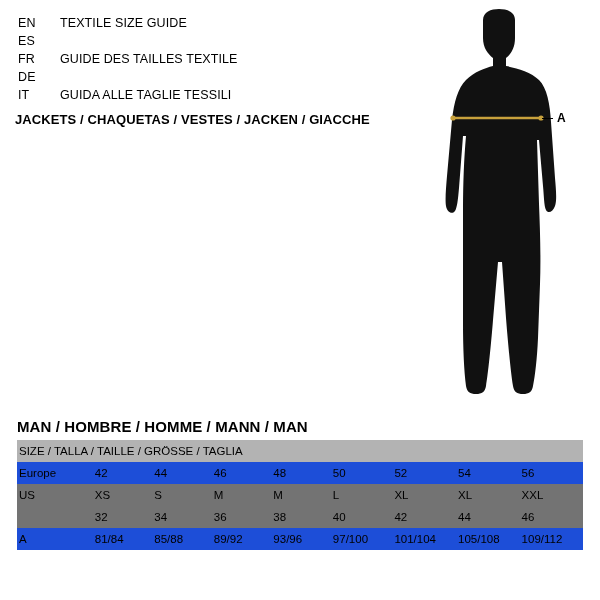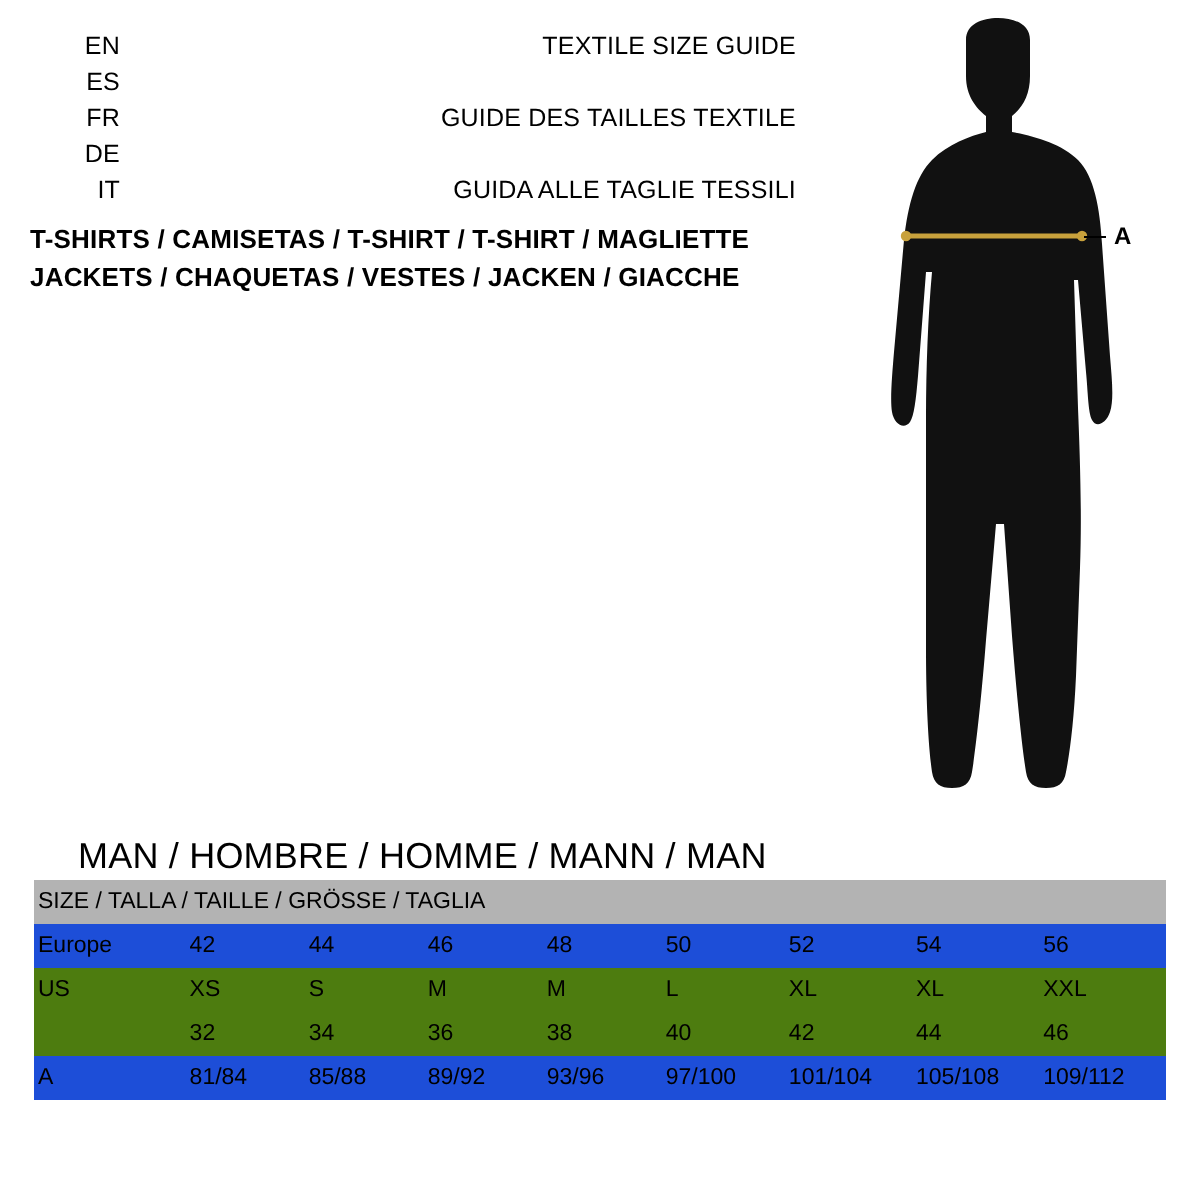--- a/index.html
+++ b/index.html
@@ -20,21 +20,20 @@
     width: 600px;
     height: 600px;
   }
 
   
   .lang-block {
     position: absolute;
     left: 18px;
     top: 16px;
     width: 380px;
-    text-align: right;
   }
   .lang-row {
     display: flex;
     align-items: baseline;
     height: 18px;
     font-size: 12.5px;
     letter-spacing: 0.1px;
   }
   .lang-code {
     width: 42px;
@@ -84,24 +83,23 @@
     top: 110px;
     width: 11px;
     border-top: 1.5px solid #000;
   }
 
   
   .man-title {
     position: absolute;
     left: 17px;
     top: 418px;
-    font-size: 18px;
-    font-weight: normal;
-    letter-spacing: 0.1px;
-    margin-left: 22px;
+    font-size: 15px;
+    font-weight: bold;
+    letter-spacing: 0.1px;
   }
 
   table.size-table {
     position: absolute;
     left: 17px;
     top: 440px;
     width: 566px;
     border-collapse: collapse;
     font-size: 11.5px;
   }
@@ -109,21 +107,21 @@
     padding: 2px;
     height: 18px;
     line-height: 18px;
     vertical-align: middle;
   }
   .row-head td {
     background: #b3b3b3;
     font-weight: normal;
   }
   .row-alt td {
-    background: #4d7c0f;
+    background: #737373;
   }
   .row-plain td {
     background: #1d4ed8;
   }
   .col-label {
     width: 88px;
     padding-left: 2px !important;
   }
   .cell {
     width: 68px;
@@ -160,21 +158,20 @@
     <div class="lang-row">
       <span class="lang-code">DE</span>
     </div>
     <div class="lang-row">
       <span class="lang-code">IT</span>
       <span class="lang-text">GUIDA ALLE TAGLIE TESSILI</span>
     </div>
   </div>
 
   <div class="garment-block">
-    <div class="garment-line">T-SHIRTS / CAMISETAS / T-SHIRT / T-SHIRT / MAGLIETTE</div>
     <div class="garment-line">JACKETS / CHAQUETAS / VESTES / JACKEN / GIACCHE</div>
   </div>
 
   <div class="figure-wrap">
     <svg class="figure-svg" width="190" height="390" viewBox="0 0 190 390">
       <path fill="#111111" d="
         M 78,12
         C 78,4 86,1 94,1
         C 102,1 110,4 110,12
         L 110,30

